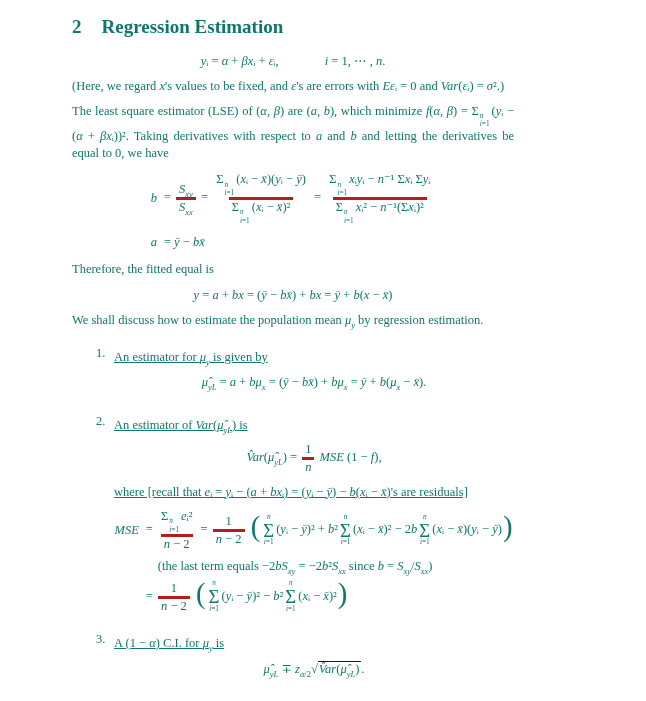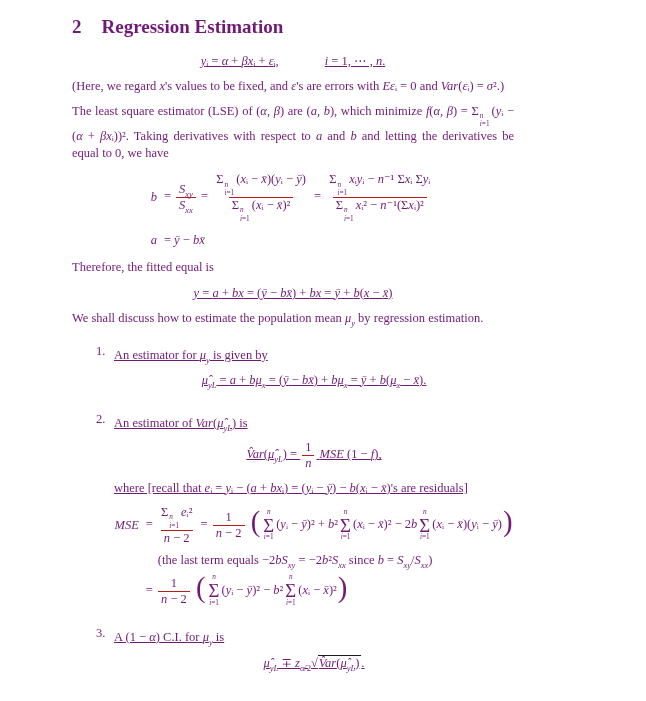--- a/index.html
+++ b/index.html
@@ -1,33 +1,33 @@
 <!DOCTYPE html>
 <html><head>
 <meta charset="utf-8">
 <style>
   * { box-sizing: border-box; }
   html, body { margin: 0; padding: 0; background: #ffffff; }
   .page {
-    width: 586px; height: 701px; background: #ffffff; color: #701a75;
+    width: 586px; height: 701px; background: #ffffff; color: #0f766e;
     font-family: "Liberation Serif", "DejaVu Serif", serif;
     font-size: 12.5px; line-height: 1.32;
     padding: 8px 72px 0 72px; overflow: hidden;
   }
   .heading { font-weight: bold; font-size: 19px; line-height: 1.2; margin: 8px 0 14px; }
   .sec-num { margin-right: 20px; }
   .para { margin: 8px 0; text-align: justify; }
   .para.tight { margin: 4px 0; text-decoration: underline; }
-  .eqline { text-align: center; margin: 9px 0; text-decoration: underline; }
+  .eqline { text-align: center; margin: 9px 0; }
   .cond { margin-left: 46px; }
   sub, sup { font-size: 0.68em; line-height: 0; }
   
   .fr { display: inline-flex; flex-direction: column; align-items: center; vertical-align: middle; text-align: center; margin: 0 2px; line-height: 1.18; }
   .fr > .nu { padding: 0 3px; }
-  .fr > .de { border-top: 1px solid #b91c1c; padding: 0 3px; }
+  .fr > .de { border-top: 3px solid #b91c1c; padding: 0 3px; }
   
   .lm { display: inline-flex; flex-direction: column; align-items: flex-start; vertical-align: -0.42em; font-size: 0.58em; line-height: 1.15; margin: 0 2px 0 1px; }
   
   .bs { display: inline-flex; flex-direction: column; align-items: center; vertical-align: middle; line-height: 1; margin: 0 2px; }
   .bs > .t, .bs > .b { font-size: 0.58em; line-height: 1.1; }
   .bs > .s { font-size: 1.5em; line-height: 0.95; }
   
   .bp { font-size: 2.3em; line-height: 0; vertical-align: -0.1em; margin: 0 1px; font-style: normal; }
   
   .sqrt > .rad { border-top: 1px solid #1b1b1b; padding: 0 2px 0 1px; }

